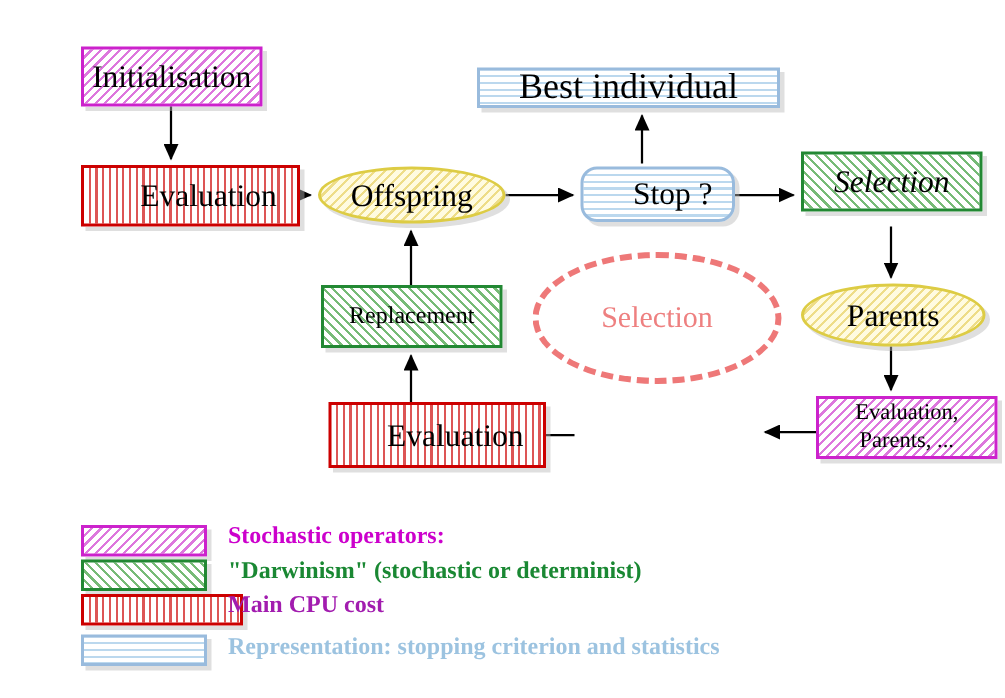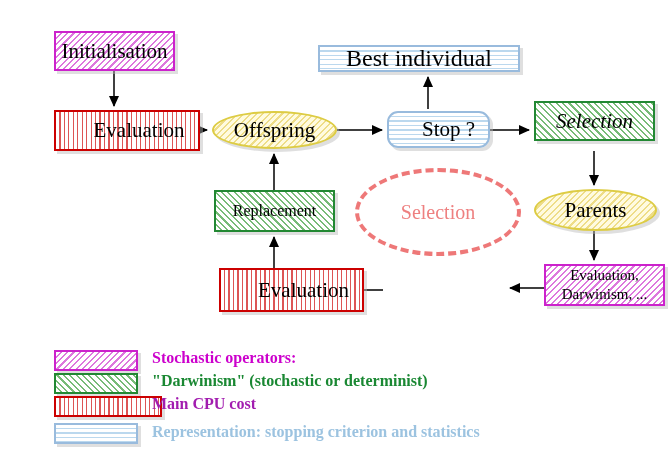--- a/index.html
+++ b/index.html
@@ -94,21 +94,21 @@
   <div class="node hatch-green" style="left:494px; top:101px; width:117px; height:36px;font-style:italic;">Selection</div>
 
   <div class="node hatch-green" style="left:174px; top:190px; width:117px; height:38px; font-size:16px;">Replacement</div>
 
   <div class="node dashed-ellipse" style="left:315px; top:168px; width:158px; height:80px;">Selection</div>
 
   <div class="node hatch-yellow" style="left:494px; top:189px; width:119px; height:38px;">Parents</div>
 
   <div class="node hatch-magenta two-line" style="left:504px; top:264px; width:117px; height:38px;">
     <span>Evaluation,</span>
-    <span>Darwinism, ...</span>
+    <span>Parents, ...</span>
   </div>
 
 
   <div class="node hatch-red" style="left:179px; top:268px; width:117px; height:40px;">Evaluation</div>
 
   <div class="legend-swatch hatch-magenta" style="top:350px;"></div>
   <div class="legend-text" style="top:349px;">
     <span class="t-magenta">Stochastic operators:</span>
   </div>
 

